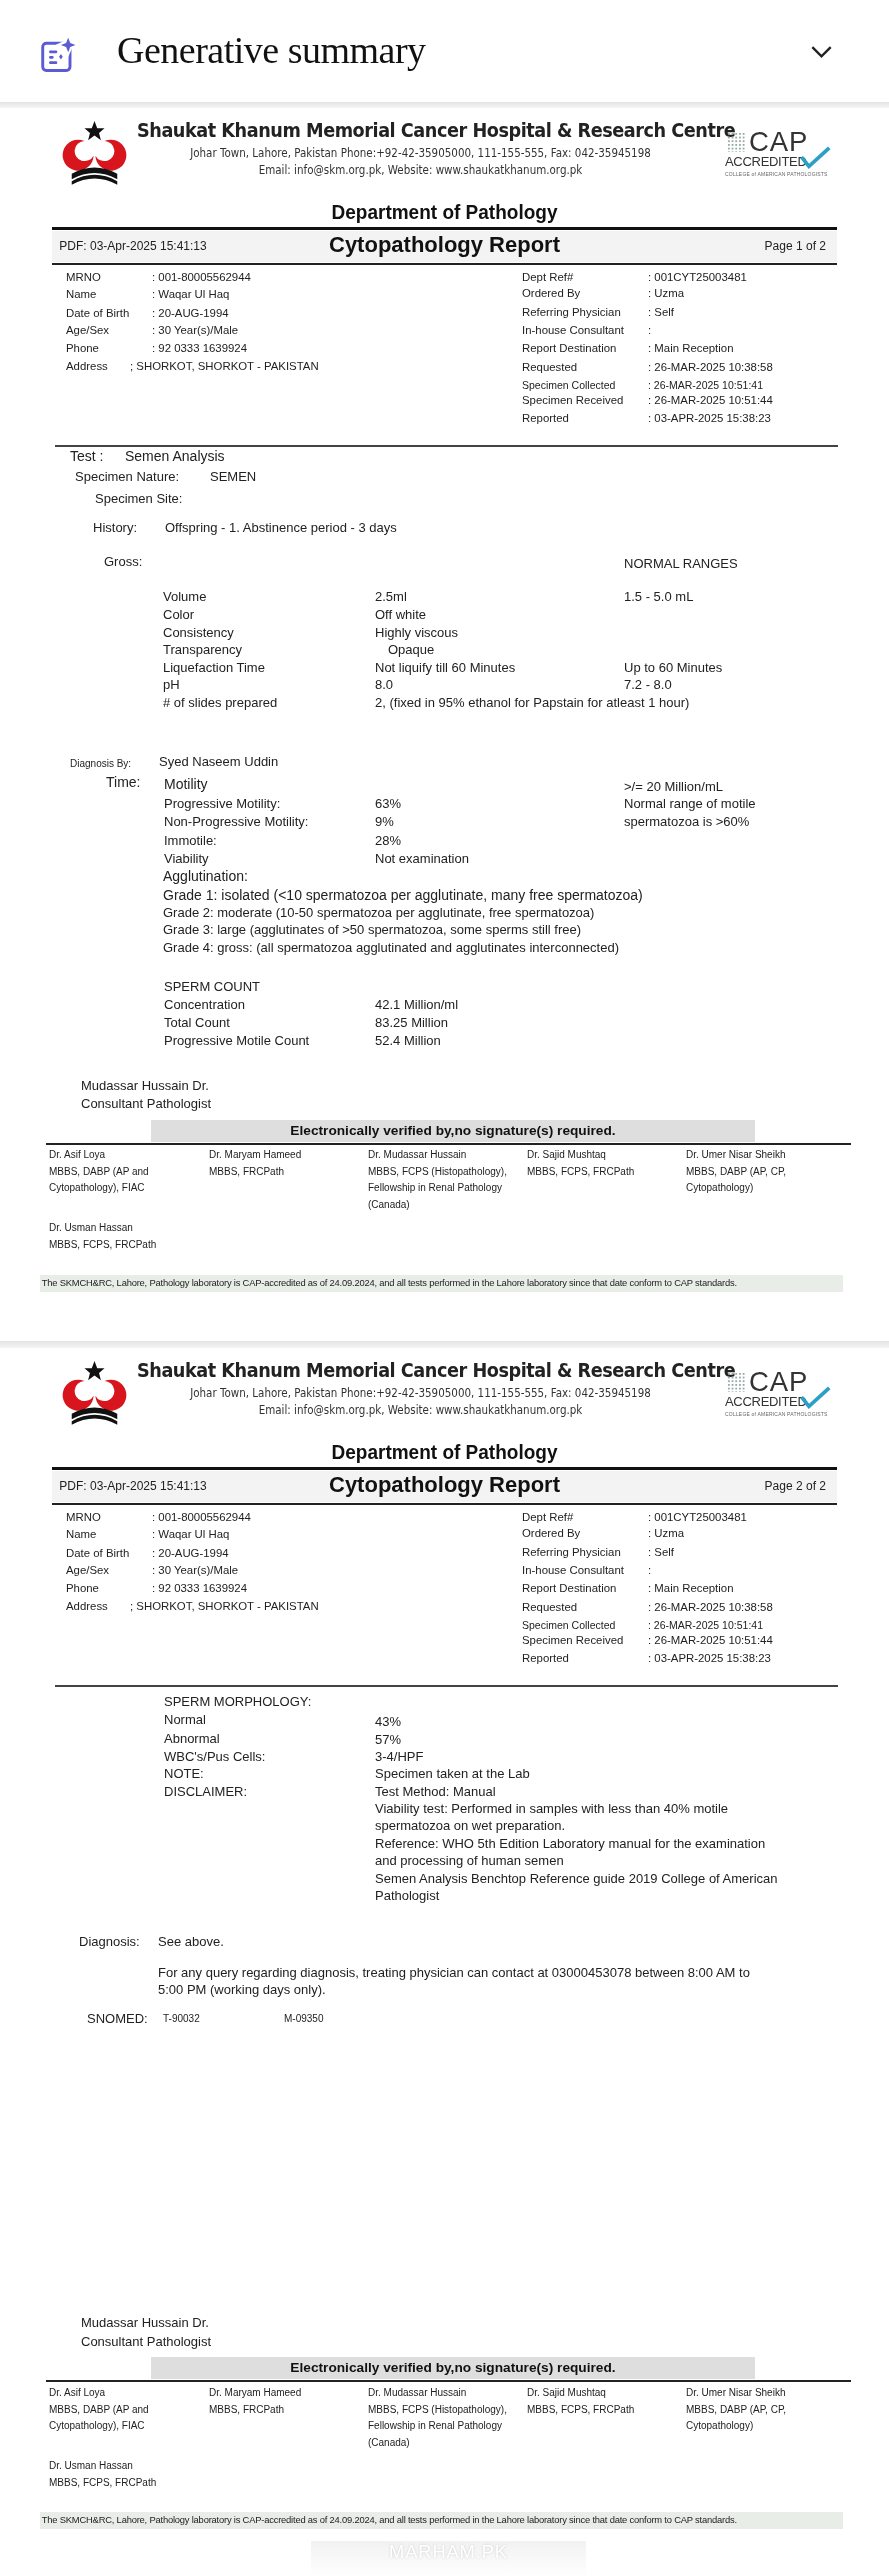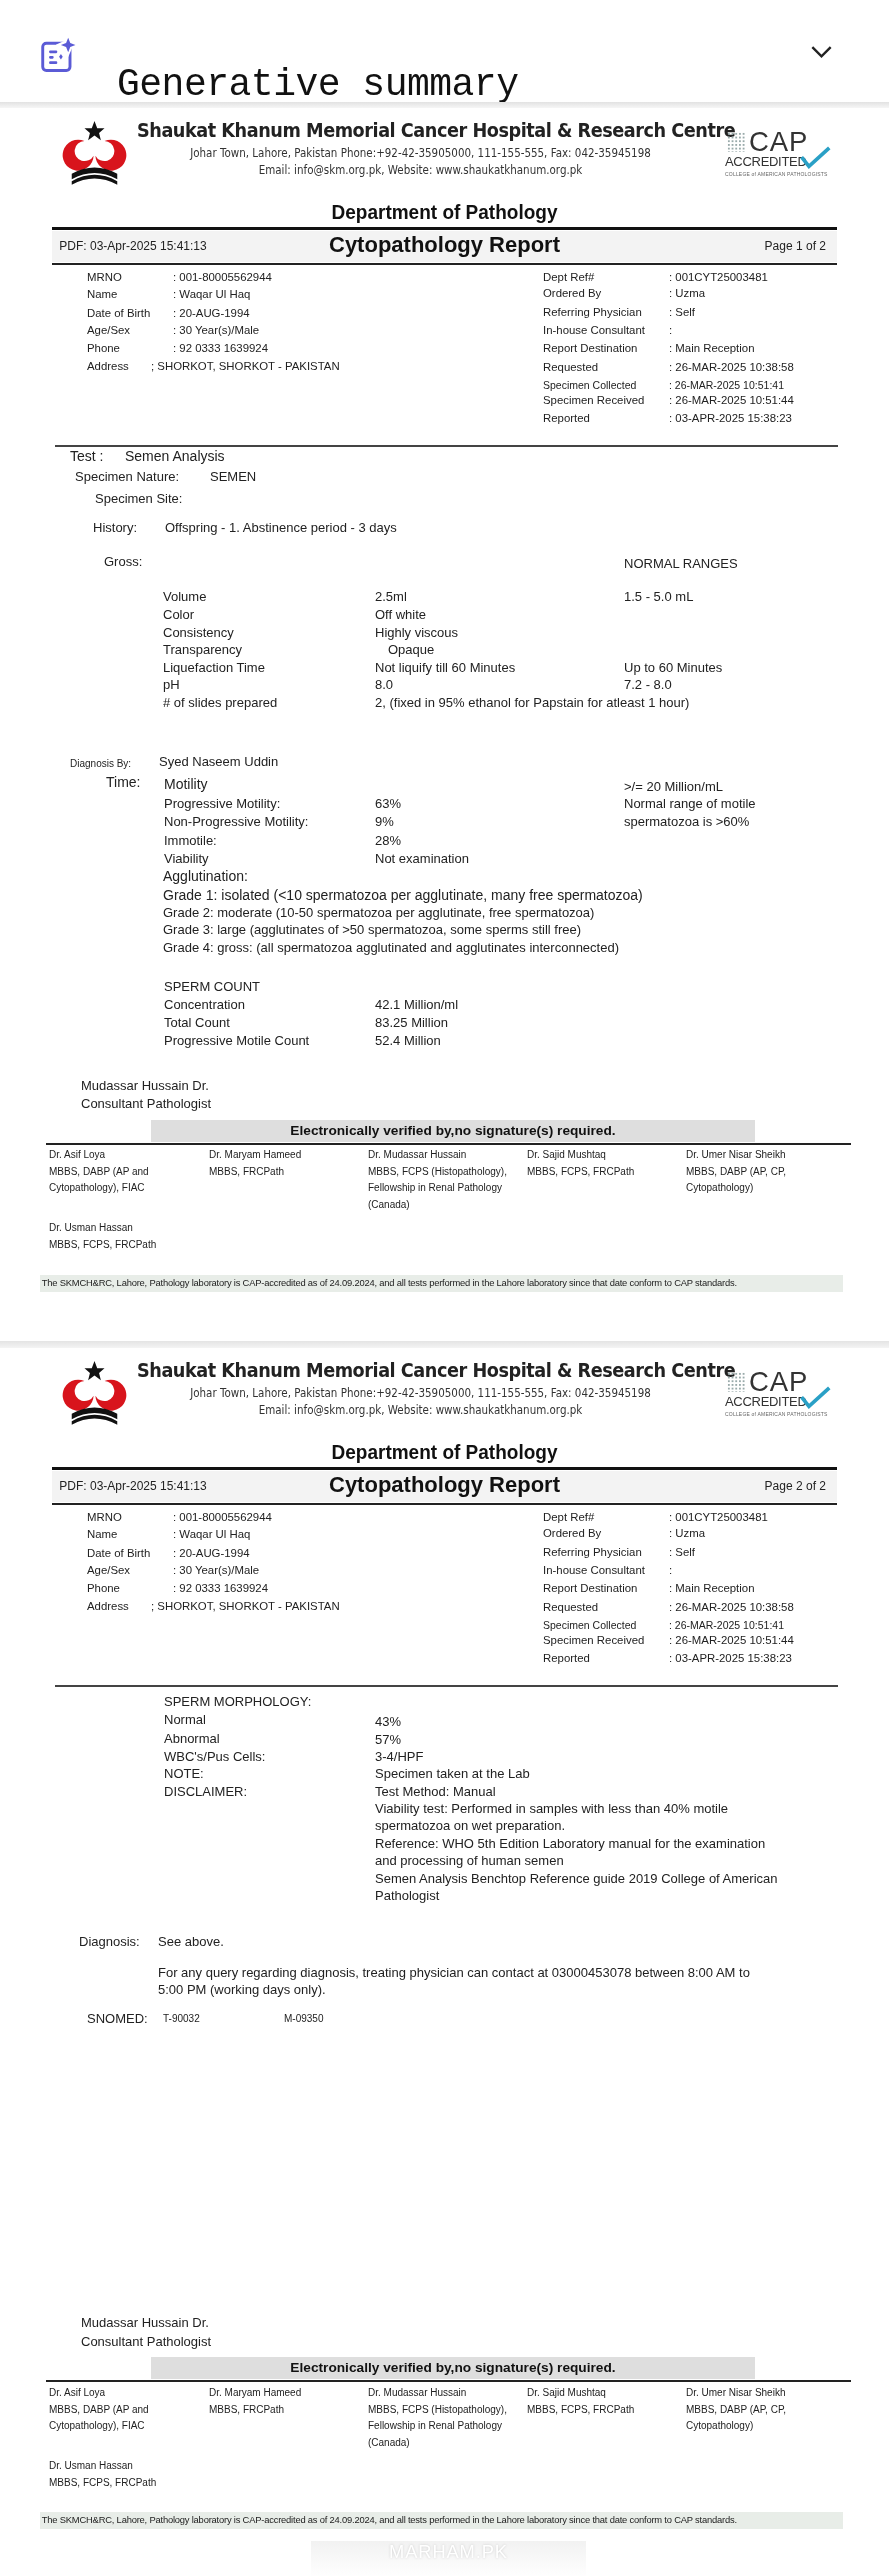--- a/index.html
+++ b/index.html
@@ -2,21 +2,21 @@
 <html style="font-size:14.6px"><head>
 <meta charset="utf-8">
 <style>
   * { box-sizing: border-box; margin: 0; padding: 0; }
   html, body { width: 889px; background: #fff; }
   body { font-family: "Liberation Sans", sans-serif; color: #111; position: relative; height: 2576px; overflow: hidden; }
 
   
   .app-header { position: absolute; left: 0; top: 0; width: 889px; height: 102px; background: #fff; }
   .app-header .gen-icon { position: absolute; left: 40px; top: 35px; width: 40px; height: 40px; }
-  .app-header .title { position: absolute; left: 117px; top: 27.5px; font-size: 38px; font-family: Liberation Mono, monospace; font-weight: 400; color: #111; letter-spacing: -0.5px; margin-top: 35px; }
+  .app-header .title { position: absolute; left: 117px; top: 27.5px; font-size: 38px; font-family: Liberation Serif, serif; font-weight: 400; color: #111; letter-spacing: -0.5px; }
   .app-header .chevron { position: absolute; left: 805px; top: 38px; width: 33px; height: 27.5px; cursor: pointer; }
   .header-shadow { position: absolute; left: 0; top: 102px; width: 889px; height: 5.5px; background: linear-gradient(#e2e2e2, #f6f6f6); }
 
   
   .page { position: absolute; left: 0; width: 889px; background: #fff; }
   .page1 { top: 108px; height: 1191px; }
   .page-gap { position: absolute; left: 0; top: 1341px; width: 889px; height: 7.3px; background: linear-gradient(#e4e4e4, #f4f4f4); }
   .page2 { top: 1348px; height: 1228px; }
 
   .hosp-logo { position: absolute; left: 59px; width: 71px; height: 66px; }
@@ -30,21 +30,21 @@
   .cap-logo .cap-check { position: absolute; left: 71px; top: 20px; width: 37px; height: 24px; }
 
   .dept-title { position: absolute; left: 0; width: 889px; text-align: center; font-size: 20px; font-weight: 700; color: #111; font-family: "Liberation Sans", sans-serif; transform: scaleX(0.95); }
   .rule-thick { position: absolute; left: 52px; width: 785px; height: 2.7px; background: #111; }
   .rule-thin { position: absolute; left: 52px; width: 785px; height: 1.8px; background: #222; }
   .band { position: absolute; left: 52px; width: 785px; height: 31px; background: #f3f3f3; }
   .band .pdf-date { position: absolute; left: 7.3px; top: 8.2px; font-size: 12px; color: #222; }
   .band .rep-title { position: absolute; left: 0; width: 785px; top: 0.9px; text-align: center; font-size: 22px; font-weight: 700; color: #111; }
   .band .page-num { position: absolute; right: 11px; top: 8.2px; font-size: 12px; color: #222; }
 
-  .kv { position: absolute; font-size: 11.4px; color: #222; white-space: nowrap; margin-left: 21px; }
+  .kv { position: absolute; font-size: 11.4px; color: #222; white-space: nowrap; }
   .kv.sm { font-size: 10.5px; }
   .kv .k { display: inline-block; }
   .kv .v { position: absolute; top: 0; }
 
   .hr-gray { position: absolute; left: 55px; width: 783px; height: 1.8px; background: #444; }
 
   .txt { position: absolute; font-size: 13.3px; color: #222; white-space: nowrap; }
   .txt.small { font-size: 10px; }
   .txt.med { font-size: 13px; }
   .txt.lg { font-size: 14px; }

